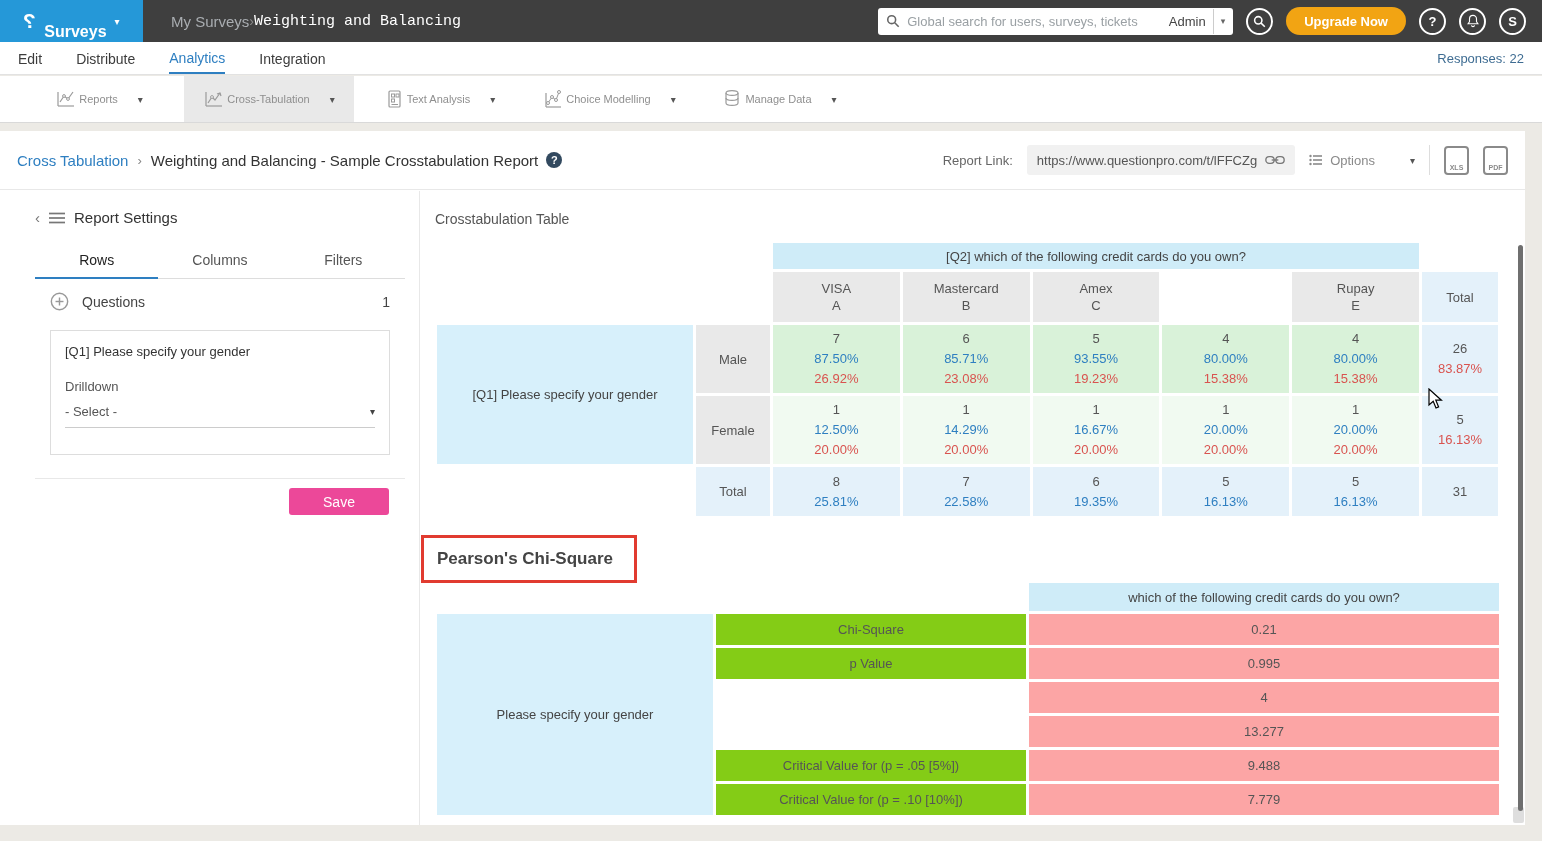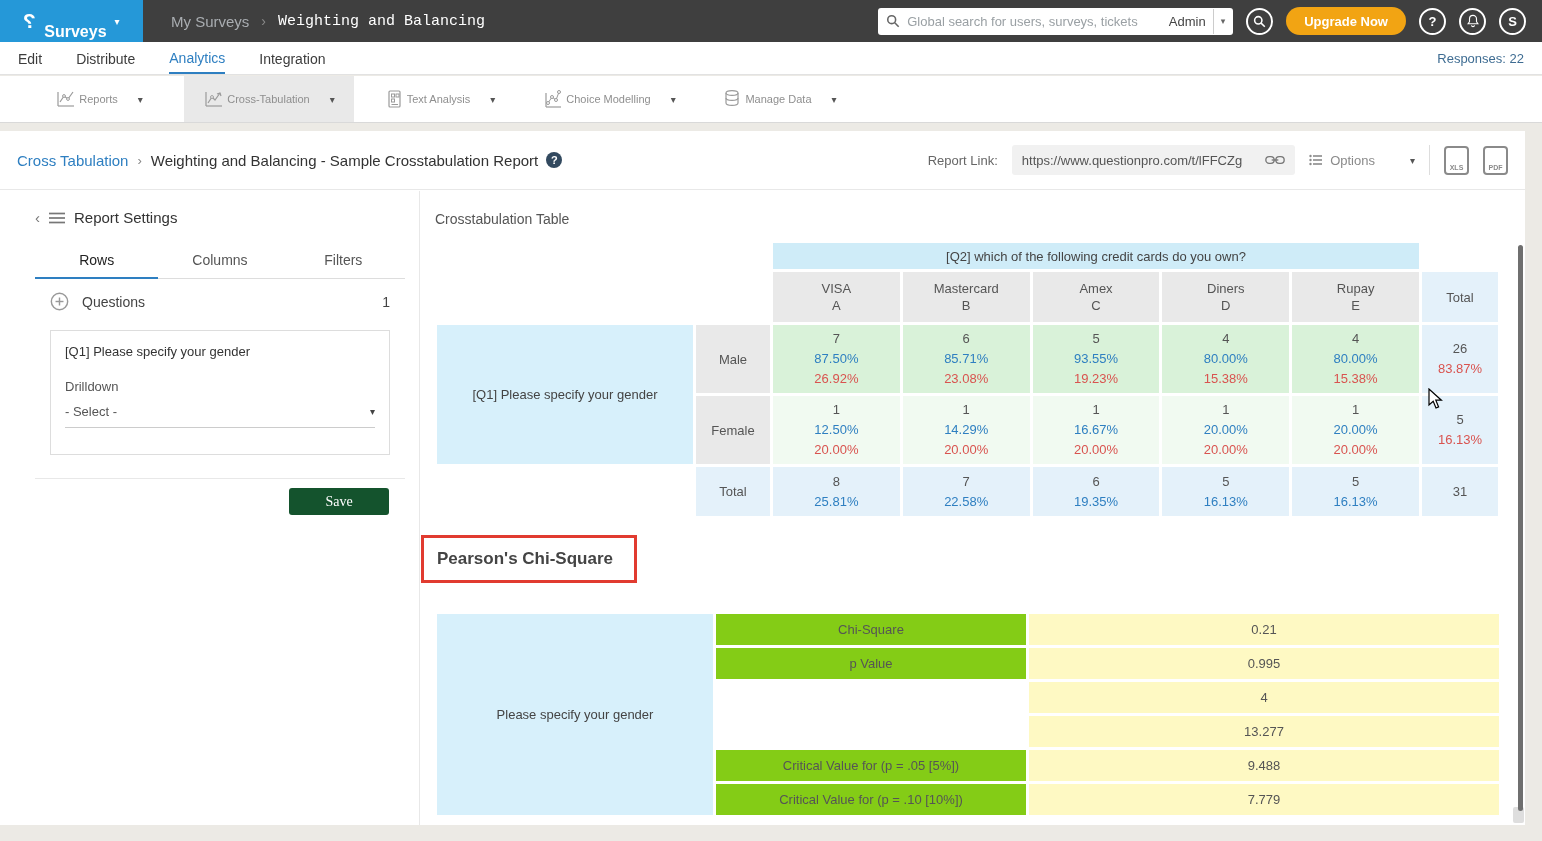--- a/index.html
+++ b/index.html
@@ -9,21 +9,21 @@
     font-family:"Liberation Sans", sans-serif; color:#444;
   }
   svg { display:block; }
 
   
   .topbar { position:absolute; left:0; top:0; width:1542px; height:42px; background:#3f3f3f; display:flex; align-items:center; }
   .brand { width:143px; height:42px; background:#2598d8; display:flex; align-items:center; justify-content:center; gap:8px; color:#fff; cursor:pointer; }
   .logo-glyph { display:inline-block; transform:scaleX(-1); font-weight:bold; font-size:21px; color:#fff; }
   .brand-label { font-size:16px; font-weight:bold; color:#fff;margin-top:22px; }
   .caret { font-size:10px; color:#fff; }
-  .topnav-bc { display:flex; align-items:center; gap:12px; margin-left:28px; font-size:15px; }
+  .topnav-bc { display:flex; align-items:center; margin-left:28px; font-size:15px; }
   .topnav-parent { color:#a9adb1; cursor:pointer; }
   .topnav-sep { color:#8a8a8a; font-size:14px; }
   .topnav-current { color:#fff;font-family:Liberation Mono, monospace; }
   .topbar-right { margin-left:auto; display:flex; align-items:center; gap:13px; padding-right:16px; }
   .searchbox { width:355px; height:27px; background:#fff; border-radius:3px; display:flex; align-items:center; padding:0 8px; gap:7px; }
   .searchbox input { border:0; outline:0; flex:1; font-size:13px; color:#444; font-family:"Liberation Sans",sans-serif; }
   .searchbox input::placeholder { color:#9aa0a4; }
   .scope { font-size:13px; color:#444; cursor:pointer; }
   .vdiv { width:1px; height:25px; background:#ccc; }
   .searchbox .caret-dark { font-size:9px; color:#666; cursor:pointer; }
@@ -46,21 +46,21 @@
 
   
   .content { position:absolute; left:0; top:131px; width:1525px; height:694px; background:#fff; }
   .report-row { position:absolute; left:0; top:0; width:1525px; height:59px; border-bottom:1px solid #e8e8e8; display:flex; align-items:center; padding:0 17px; }
   .bc-link { color:#2e7fc1; font-size:15px; cursor:pointer; }
   .bc-sep { color:#888; margin:0 9px; font-size:13px; }
   .report-title { color:#333; font-size:15px; }
   .help-circle { width:16px; height:16px; border-radius:50%; background:#32495f; color:#fff; font-size:11px; font-weight:bold; display:inline-flex; align-items:center; justify-content:center; margin-left:8px; cursor:pointer; }
   .report-right { margin-left:auto; display:flex; align-items:center; gap:14px; }
   .rl-label { font-size:13px; color:#666; }
-  .url-box { background:#f1f1f1; border-radius:3px; height:30px; display:flex; align-items:center; gap:23px; padding:0 10px; cursor:pointer;justify-content:space-between; }
+  .url-box { background:#f1f1f1; border-radius:3px; height:30px; display:flex; align-items:center; gap:8px; padding:0 10px; cursor:pointer;justify-content:space-between; }
   .url-text { font-size:13px; color:#555; }
   .options { display:flex; align-items:center; gap:7px; color:#8a8a8a; font-size:13px; cursor:pointer; }
   .options .caret-gray { font-size:10px; color:#555; margin-left:28px; }
   .hdiv { width:1px; height:30px; background:#ddd; }
   .doc-icon { width:25px; height:29px; border:2px solid #8a8a8a; border-radius:4px; position:relative; cursor:pointer; display:flex; align-items:flex-end; justify-content:center; padding-bottom:2px; }
   .doc-icon span { font-size:7px; font-weight:bold; color:#8a8a8a; letter-spacing:0; }
 
   
   .sidebar { position:absolute; left:0; top:60px; width:420px; height:634px; border-right:1px solid #e8e8e8; }
   .sb-header { position:absolute; left:35px; top:18px; display:flex; align-items:center; gap:9px; font-size:15px; color:#333; }
@@ -70,21 +70,21 @@
   .sb-tab.active { color:#222; border-bottom:2px solid #2e7fc1; margin-bottom:-1px; }
   .sb-questions { position:absolute; left:50px; top:101px; width:340px; display:flex; align-items:center; gap:13px; }
   .sb-questions .q-label { font-size:14px; color:#444; }
   .sb-questions .q-count { margin-left:auto; font-size:14px; color:#444; }
   .q-card { position:absolute; left:50px; top:139px; width:340px; height:125px; border:1px solid #ddd; padding:13px 14px; cursor:pointer; }
   .q-text { font-size:13px; color:#333; }
   .drill-label { font-size:13px; color:#555; margin-top:20px; }
   .drill-select { margin-top:10px; display:flex; align-items:center; font-size:13px; color:#555; border-bottom:1px solid #ccc; padding-bottom:8px; cursor:pointer; }
   .drill-select .caret-gray { margin-left:auto; font-size:10px; color:#444; }
   .sb-divider { position:absolute; left:35px; top:287px; width:370px; border-top:1px solid #e8e8e8; }
-  .save-btn { position:absolute; left:289px; top:297px; width:100px; height:27px; background:#14532d; border:0; border-radius:3px; color:#fff; font-size:14px; font-family:Liberation Serif, serif; cursor:pointer; }
+  .save-btn { position:absolute; left:289px; top:297px; width:100px; height:27px; background:#ec4899; border:0; border-radius:3px; color:#fff; font-size:14px; font-family:Liberation Sans, sans-serif; cursor:pointer; }
 
   
   .main { position:absolute; left:420px; top:60px; width:1105px; height:634px; }
   .section-title { position:absolute; left:15px; top:20px; font-size:14px; color:#555; }
 
   .ct-grid { position:absolute; left:17px; top:52px; width:1061px; display:grid;
     grid-template-columns:256px 74px repeat(5, 1fr) 76px;
     grid-template-rows:26px 50px 68px 68px 49px; gap:3px; }
   .cell { display:flex; align-items:center; justify-content:center; font-size:13px; color:#555; text-align:center; }
   .ct-banner { background:#cfecf8; color:#444; }
@@ -98,21 +98,21 @@
   .pct-row { color:#2e7fc1; }
   .pct-col { color:#d9534f; }
 
   .chi-box { position:absolute; left:1px; top:344px; width:216px; height:48px; border:3px solid #e13b30; background:#fff; display:flex; align-items:center; padding-left:13px; }
   .chi-heading { font-size:17px; font-weight:bold; color:#444; }
   .chi-grid { position:absolute; left:17px; top:392px; width:1062px; display:grid;
     grid-template-columns:276px 310px 1fr; grid-template-rows:28px repeat(6, 31px); gap:3px; }
   .chi-banner { background:#cfecf8; color:#444; }
   .chi-rowhead { background:#d7f0fb; color:#444; }
   .chi-label { background:#84cc16; }
-  .chi-value { background:#fef9c3; }
+  .chi-value { background:#fca5a5; }
 
   
   .scroll-thumb { position:absolute; left:1518px; top:114px; width:5px; height:566px; background:#6f6f6f; border-radius:3px; }
   .scroll-end { position:absolute; left:1513px; top:676px; width:11px; height:16px; background:#dedede; border-radius:2px; }
   .cursor { position:absolute; left:1428px; top:388px; width:18px; height:22px; z-index:50; pointer-events:none; }
 </style>
 </head>
 <body>
 
 <div class="topbar">
@@ -319,24 +319,20 @@
           <span>A</span>
         </div>
       <div class="cell ct-colhead" style="grid-area:2/4">
           <span>Mastercard</span>
           <span>B</span>
         </div>
       <div class="cell ct-colhead" style="grid-area:2/5">
           <span>Amex</span>
           <span>C</span>
         </div>
-      <div class="cell ct-colhead" style="grid-area:2/6">
-          <span>Diners</span>
-          <span>D</span>
-        </div>
       <div class="cell ct-colhead" style="grid-area:2/7">
           <span>Rupay</span>
           <span>E</span>
         </div>
       <div class="cell blue-bg" style="grid-area:2/8">Total</div>
 
       <div class="cell ct-rowhead" style="grid-area:3/1/5/2">[Q1] Please specify your gender</div>
 
       <div class="cell gray-bg" style="grid-area:3/2">Male</div>
       <div class="cell green1 stack" style="grid-area:3/3">
@@ -422,20 +418,21 @@
           <span class="pct-row">16.13%</span>
         </div>
       <div class="cell blue-bg" style="grid-area:5/8">31</div>
     </div>
 
     <div class="chi-box">
       <span class="chi-heading">Pearson's Chi-Square</span>
     </div>
 
     <div class="chi-grid">
+      <div class="cell chi-banner" style="grid-area:1/3">which of the following credit cards do you own?</div>
       <div class="cell chi-rowhead" style="grid-area:2/1/8/2">Please specify your gender</div>
 
       <div class="cell chi-label" style="grid-area:2/2">Chi-Square</div>
       <div class="cell chi-value" style="grid-area:2/3">0.21</div>
       <div class="cell chi-label" style="grid-area:3/2">p Value</div>
       <div class="cell chi-value" style="grid-area:3/3">0.995</div>
       <div class="cell chi-value" style="grid-area:4/3">4</div>
       <div class="cell chi-value" style="grid-area:5/3">13.277</div>
       <div class="cell chi-label" style="grid-area:6/2">Critical Value for (p = .05 [5%])</div>
       <div class="cell chi-value" style="grid-area:6/3">9.488</div>

